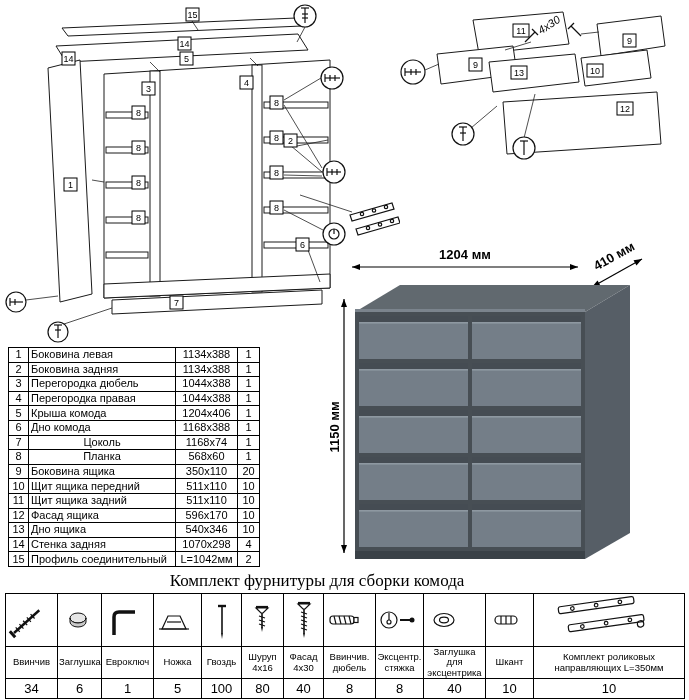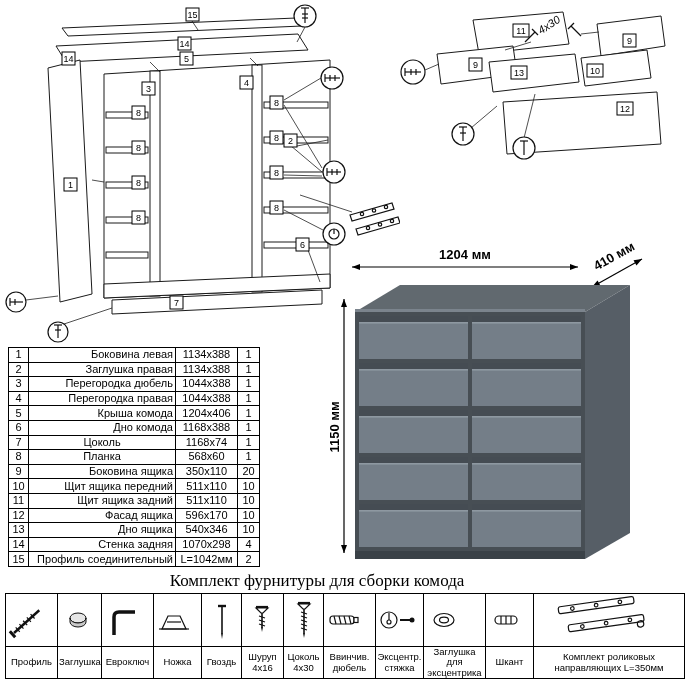--- a/index.html
+++ b/index.html
@@ -14,21 +14,21 @@
   .callout{fill:#fff;stroke:#111;stroke-width:1.2;}
   .glyph{stroke:#111;stroke-width:1.2;fill:none;}
   .dim-text{font-size:13px;font-weight:bold;fill:#000;}
   .dim-line{stroke:#000;stroke-width:1.2;}
   .dim-head{fill:#000;}
 
   
   #parts-table{border-collapse:collapse;font-size:11px;background:#fff;}
   #parts-table td{border:1px solid #000;height:13.6px;padding:0 2px;line-height:1.02;white-space:nowrap;}
   #parts-table .c-num{text-align:center;width:15px;}
-  #parts-table .c-name{width:142px;text-align:right;}
+  #parts-table .c-name{width:142px;text-align:left;}
   #parts-table .c-size{width:57px;text-align:center;margin-left:20px;}
   #parts-table .c-qty{width:17px;text-align:center;}
   #parts-table tr.center .c-name{text-align:center;}
 
   
   #hw-title{top:571px;left:0;width:634px;text-align:center;font-family:"Liberation Serif","DejaVu Serif",serif;
     font-size:17px;}
 
   
   #hw-table{border-collapse:collapse;table-layout:fixed;width:679px;background:#fff;}
@@ -285,21 +285,21 @@
 <table id="parts-table" class="abs" style="left:8px;top:347px">
   <tbody>
     <tr>
         <td class="c-num">1</td>
         <td class="c-name">Боковина левая</td>
         <td class="c-size">1134x388</td>
         <td class="c-qty">1</td>
       </tr>
     <tr>
         <td class="c-num">2</td>
-        <td class="c-name">Заглушка правая</td>
+        <td class="c-name">Боковина задняя</td>
         <td class="c-size">1134x388</td>
         <td class="c-qty">1</td>
       </tr>
     <tr>
         <td class="c-num">3</td>
         <td class="c-name">Перегородка дюбель</td>
         <td class="c-size">1044x388</td>
         <td class="c-qty">1</td>
       </tr>
     <tr>
@@ -564,27 +564,41 @@
             <circle cx="14" cy="3.5" r="1.8"></circle>
                 <circle cx="38" cy="3.5" r="1.8"></circle>
                 <circle cx="62" cy="3.5" r="1.8"></circle>
             <circle cx="72" cy="9" r="3.2"></circle>
               </g>
         </g>
           </svg>
         </td>
     </tr>
     <tr class="hw-names">
-      <td>Профиль</td>
+      <td>Ввинчив</td>
       <td>Заглушка</td>
       <td>Евроключ</td>
       <td>Ножка</td>
       <td>Гвоздь</td>
       <td>Шуруп 4x16</td>
-      <td>Цоколь 4x30</td>
+      <td>Фасад 4x30</td>
       <td>Ввинчив. дюбель</td>
       <td>Эксцентр. стяжка</td>
       <td>Заглушка для эксцентрика</td>
       <td>Шкант</td>
       <td>Комплект роликовых направляющих L=350мм</td>
     </tr>
+    <tr class="hw-qty">
+      <td>34</td>
+      <td>6</td>
+      <td>1</td>
+      <td>5</td>
+      <td>100</td>
+      <td>80</td>
+      <td>40</td>
+      <td>8</td>
+      <td>8</td>
+      <td>40</td>
+      <td>10</td>
+      <td>10</td>
+    </tr>
   </tbody>
 </table>
 
 </body></html>

